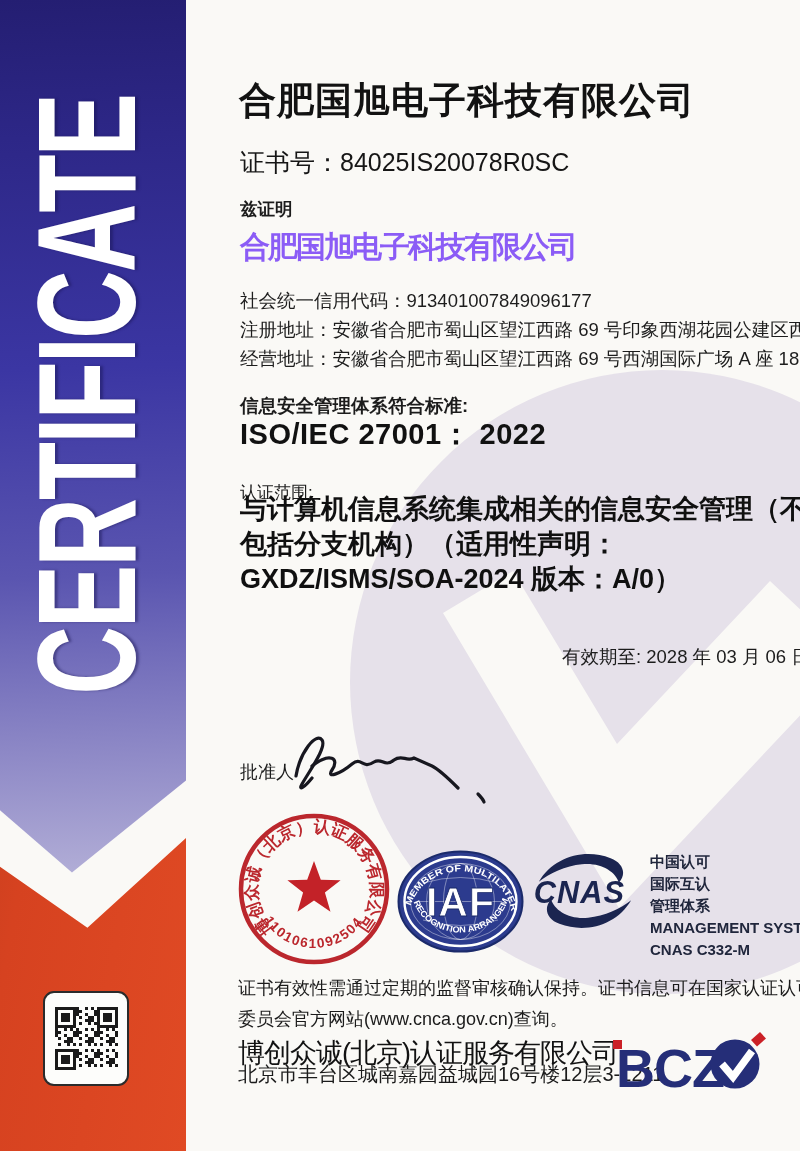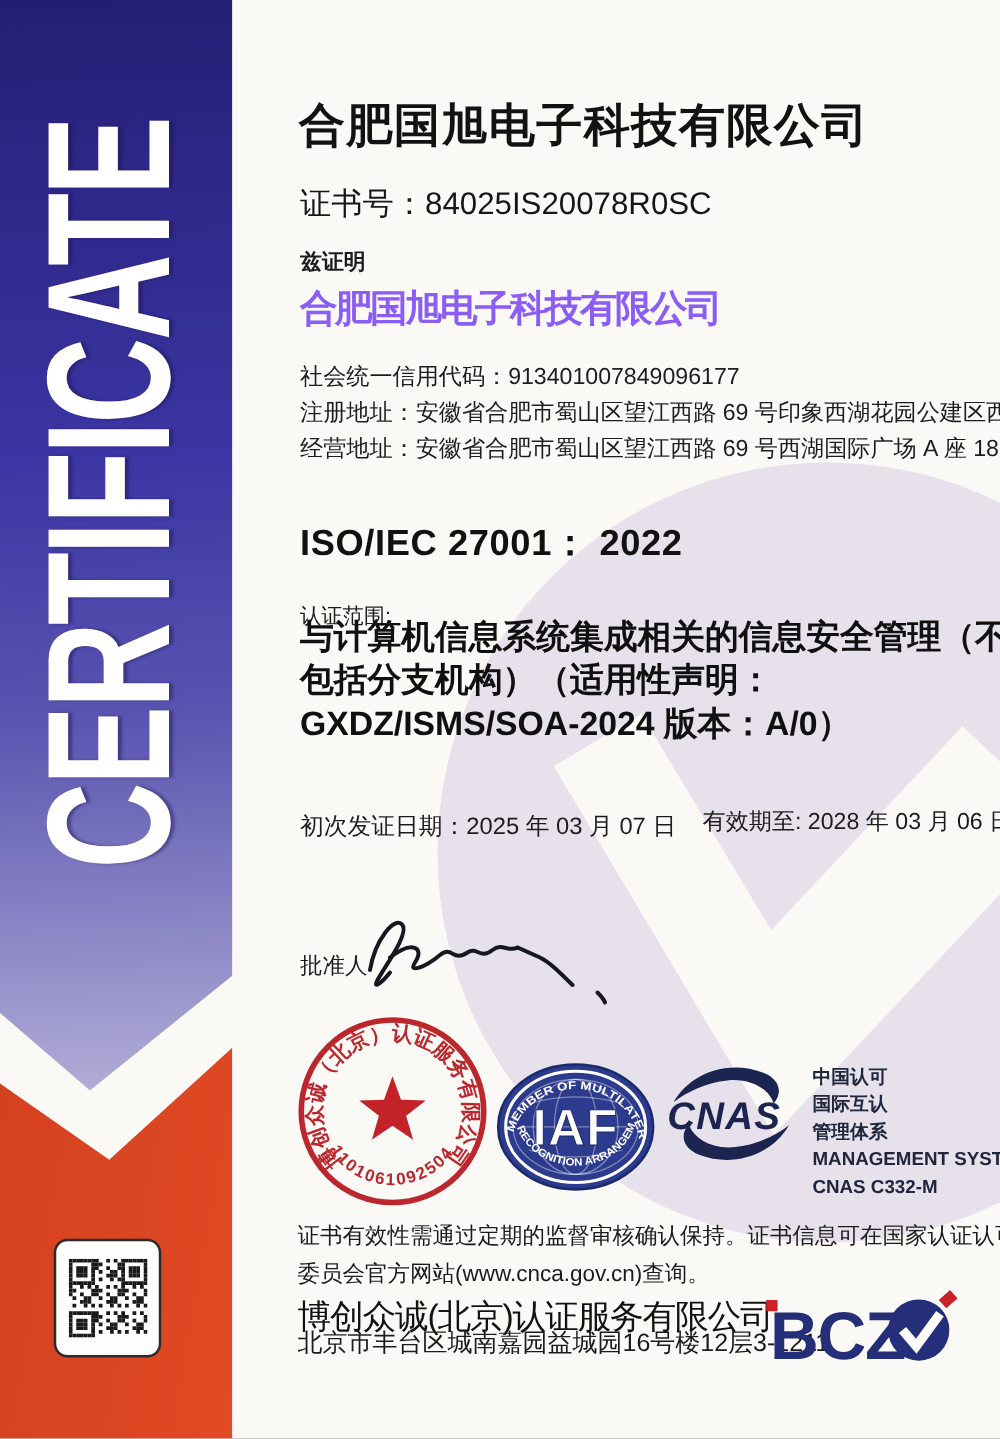--- a/index.html
+++ b/index.html
@@ -296,30 +296,30 @@
 
     <div class="abs title">合肥国旭电子科技有限公司</div>
     <div class="abs certno">证书号：84025IS20078R0SC</div>
     <div class="abs intro">兹证明</div>
     <div class="abs company">合肥国旭电子科技有限公司</div>
 
     <div class="abs detail d1">社会统一信用代码：913401007849096177</div>
     <div class="abs detail d2">注册地址：安徽省合肥市蜀山区望江西路 69 号印象西湖花园公建区西组团 1-1813</div>
     <div class="abs detail d3">经营地址：安徽省合肥市蜀山区望江西路 69 号西湖国际广场 A 座 1813</div>
 
+    <div class="abs stdlab">信息安全管理体系符合标准:</div>
     <div class="abs stdval">ISO/IEC 27001： 2022</div>
 
     <div class="abs scopelab">认证范围:</div>
     <div class="abs scope">
       <div>与计算机信息系统集成相关的信息安全管理（不</div>
       <div>包括分支机构）（适用性声明：</div>
       <div>GXDZ/ISMS/SOA-2024 版本：A/0）</div>
     </div>
 
-    <div class="abs dateL">初次发证日期：2025 年 03 月 07 日</div>
     <div class="abs dateR">有效期至: 2028 年 03 月 06 日</div>
 
     <div class="abs approver">批准人</div>
 
     <svg class="sig" width="240" height="90" viewBox="0 0 240 90">
       <g fill="none" stroke="#17171f" stroke-width="3.2" stroke-linecap="round">
         <path d="M14,58 C18,34 34,14 40,22 C45,29 28,52 20,66 C16,73 22,70 30,60"></path>
         <path d="M30,48 C48,34 58,40 50,52 C44,61 58,56 70,46 C80,38 80,52 92,44 C100,39 102,50 112,42 C120,36 124,44 132,40 L150,48 C158,52 166,60 176,70"></path>
         <path d="M196,76 C199,79 201,81 202,84"></path>
       </g>

